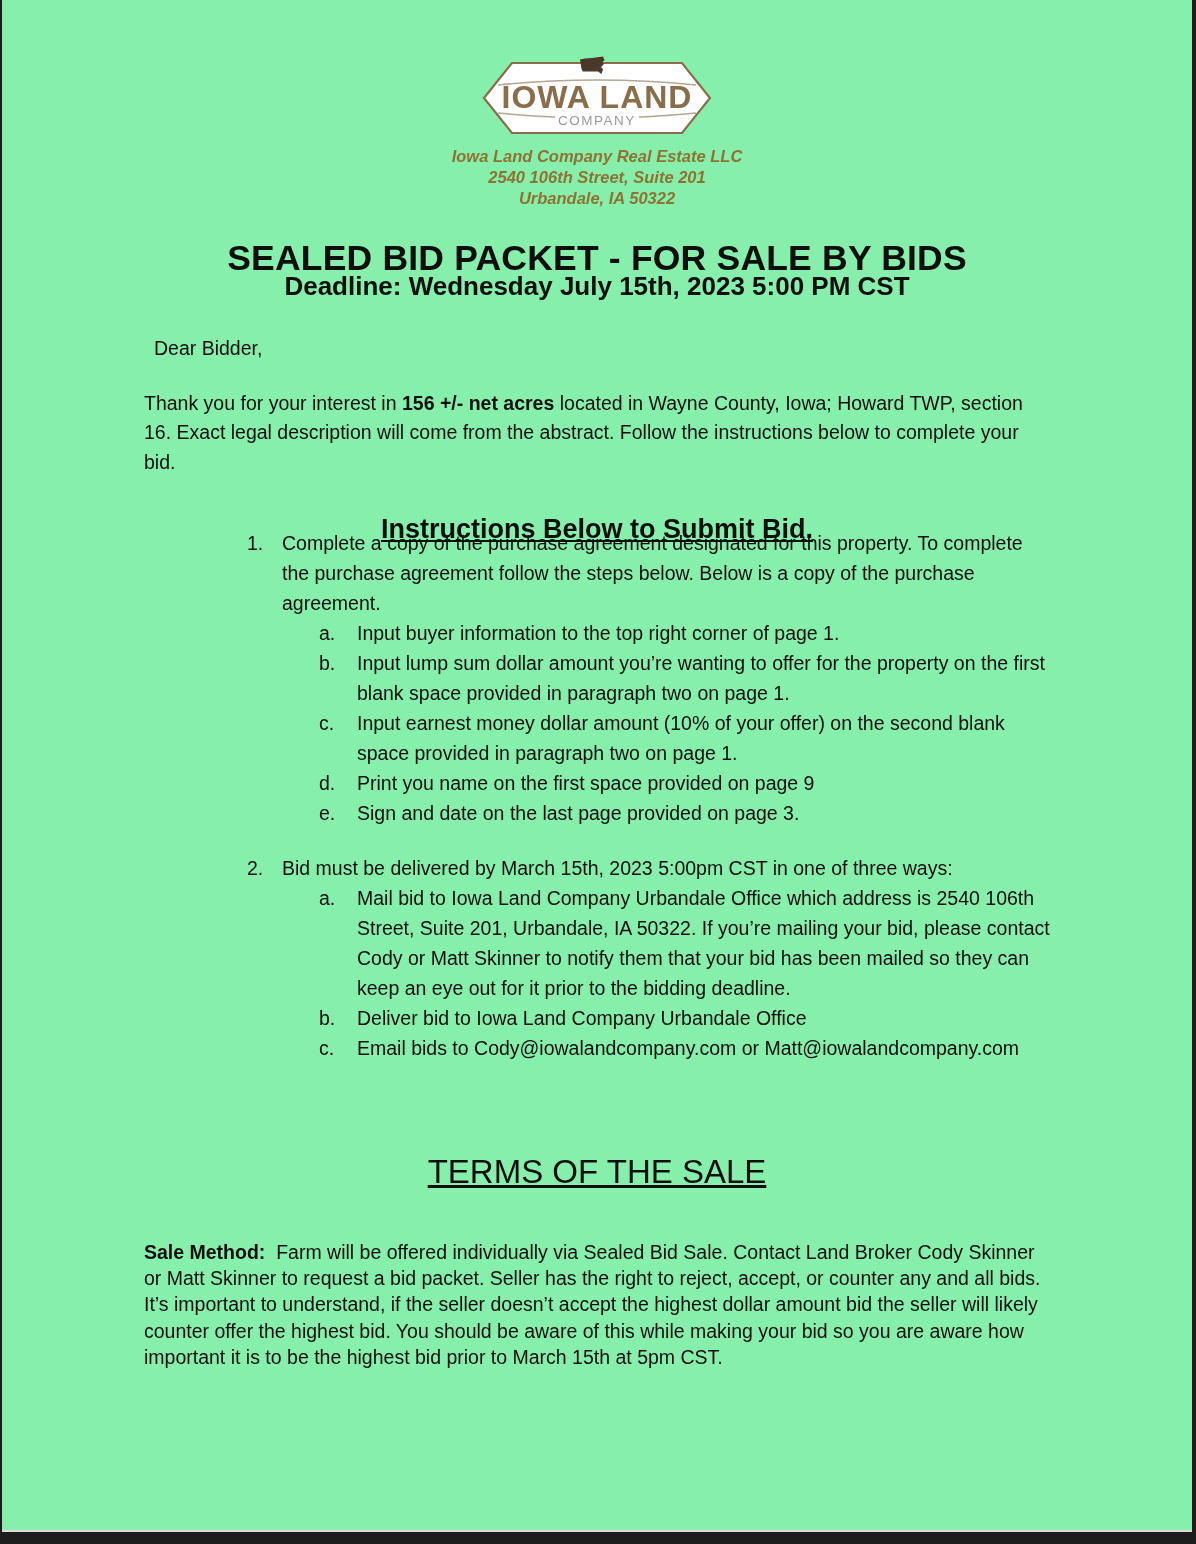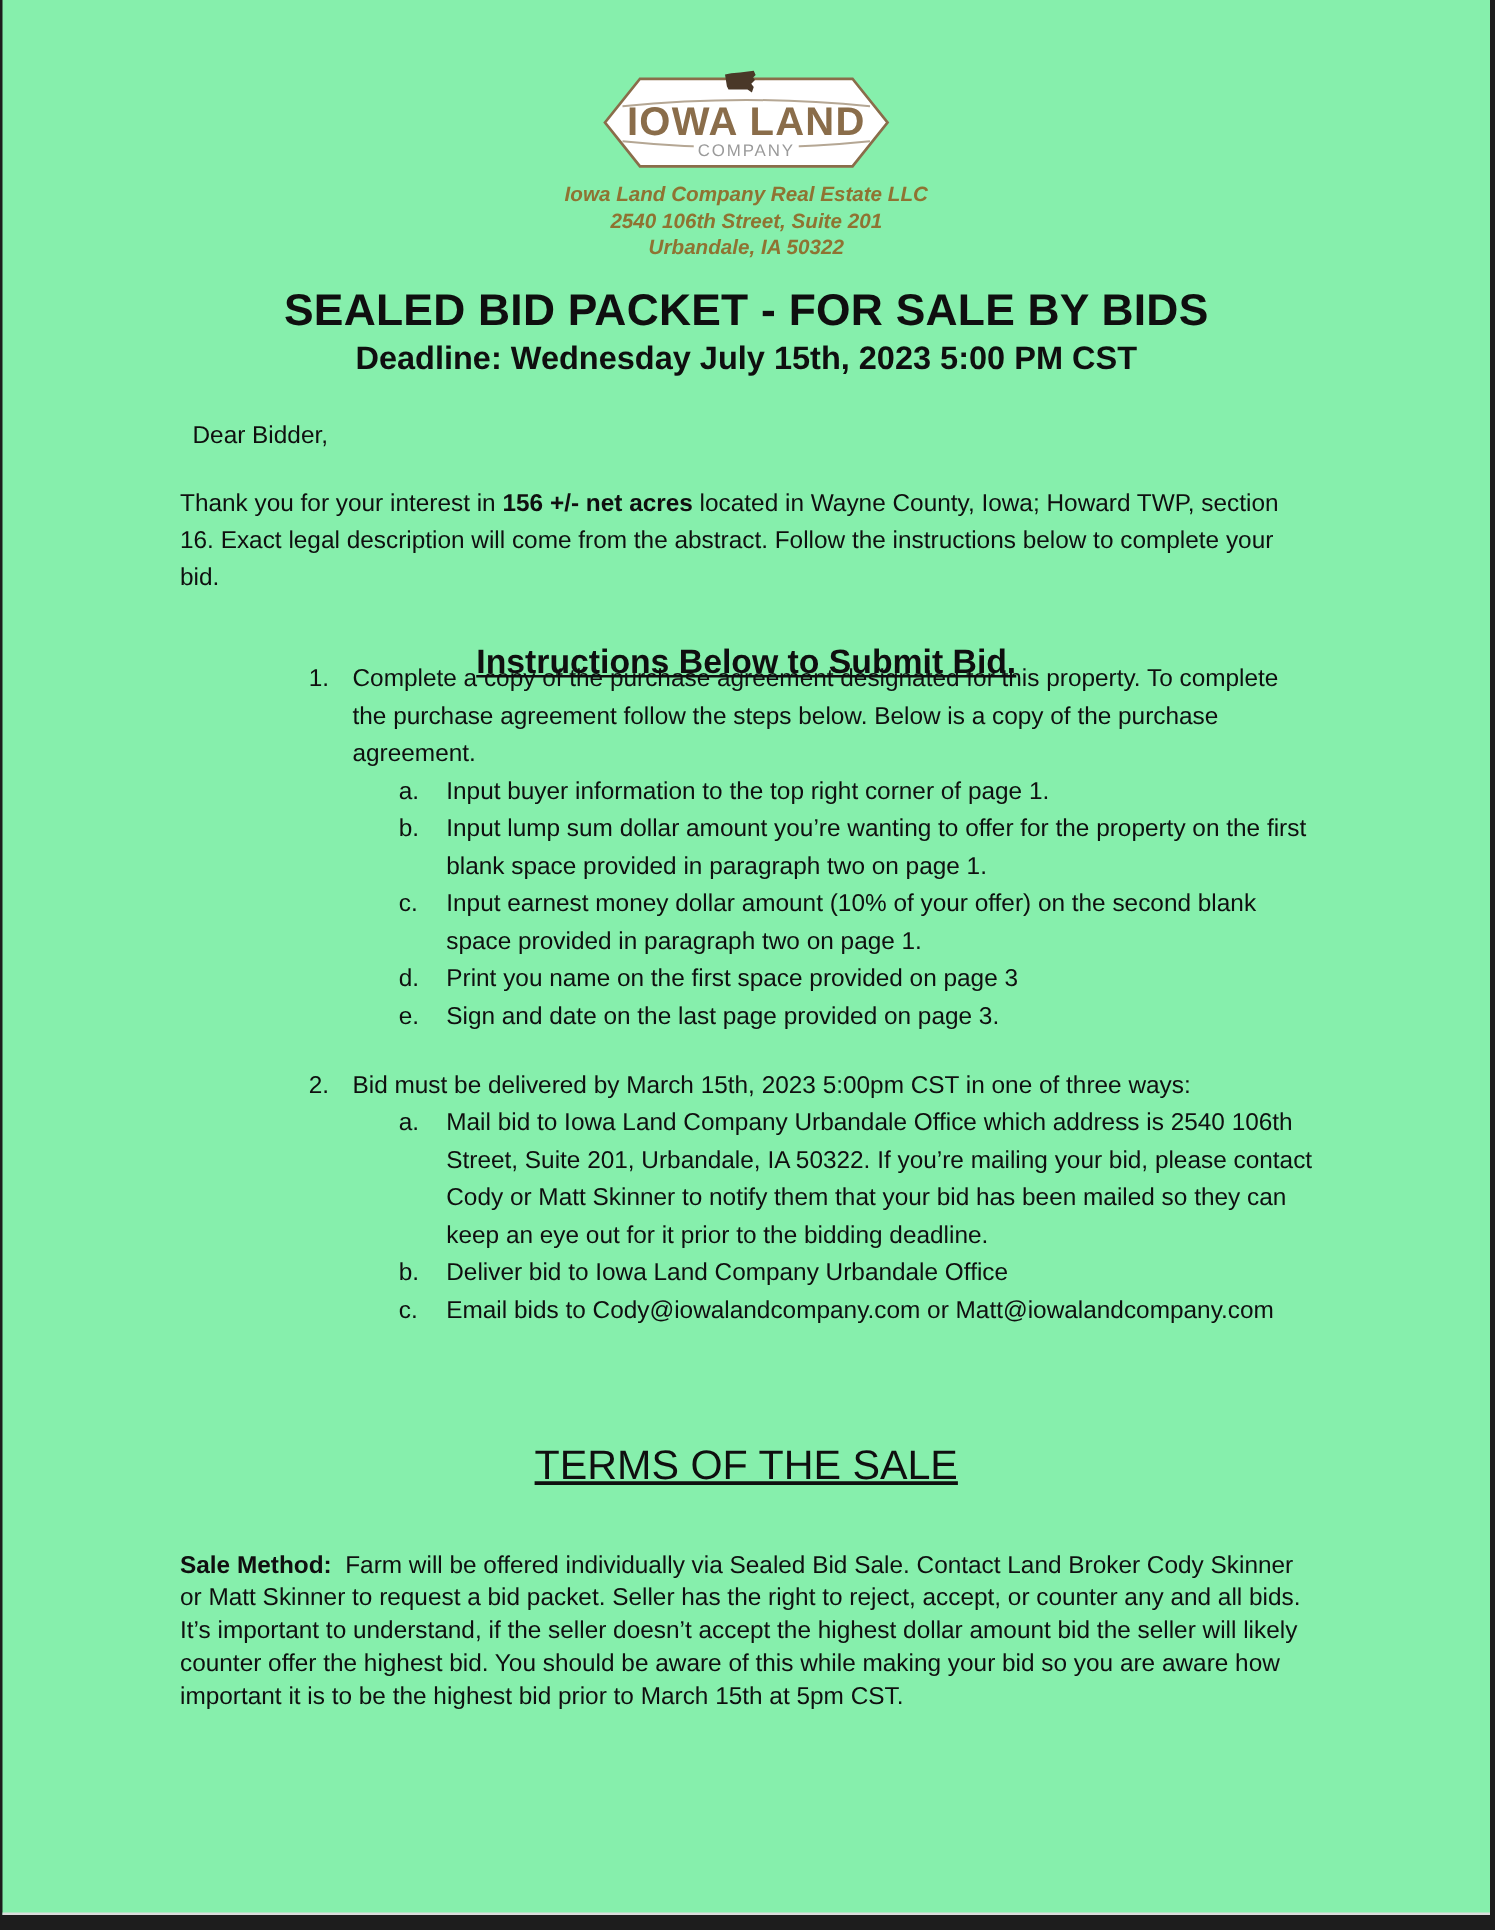--- a/index.html
+++ b/index.html
@@ -25,21 +25,21 @@
 
   .letterhead {
     top:146px;
     font-style:italic;
     font-weight:bold;
     font-size:16.5px;
     line-height:21px;
     color:var(--letterhead-gold,#8f7332);
   }
 
-  .doc-title   { top:227px; font-weight:bold; font-size:35.5px; line-height:42px; letter-spacing:0.2px; }
+  .doc-title   { top:237px; font-weight:bold; font-size:35.5px; line-height:42px; letter-spacing:0.2px; }
   .doc-deadline{ top:270px; font-weight:bold; font-size:26px;   line-height:32px; }
 
   .body-text { font-size:19.5px; }
 
   .salutation { top:334px; left:142px; line-height:29px;margin-left:10px; }
 
   .intro { top:389px; left:142px; width:910px; line-height:29.3px; }
   .b { font-weight:bold; }
 
   .instr-heading {
@@ -130,21 +130,21 @@
     <div class="li lvl2">
       <span class="m">b.</span>
       <span class="t">Input lump sum dollar amount you’re wanting to offer for the property on the first blank space provided in paragraph two on page 1.</span>
     </div>
     <div class="li lvl2">
       <span class="m">c.</span>
       <span class="t">Input earnest money dollar amount (10% of your offer) on the second blank space provided in paragraph two on page 1.</span>
     </div>
     <div class="li lvl2">
       <span class="m">d.</span>
-      <span class="t">Print you name on the first space provided on page 3</span>
+      <span class="t">Print you name on the first space provided on page 9</span>
     </div>
     <div class="li lvl2">
       <span class="m">e.</span>
       <span class="t">Sign and date on the last page provided on page 3.</span>
     </div>
 
     <div class="li lvl1 item-gap">
       <span class="m">2.</span>
       <span class="t">Bid must be delivered by March 15th, 2023 5:00pm CST in one of three ways:</span>
     </div>

